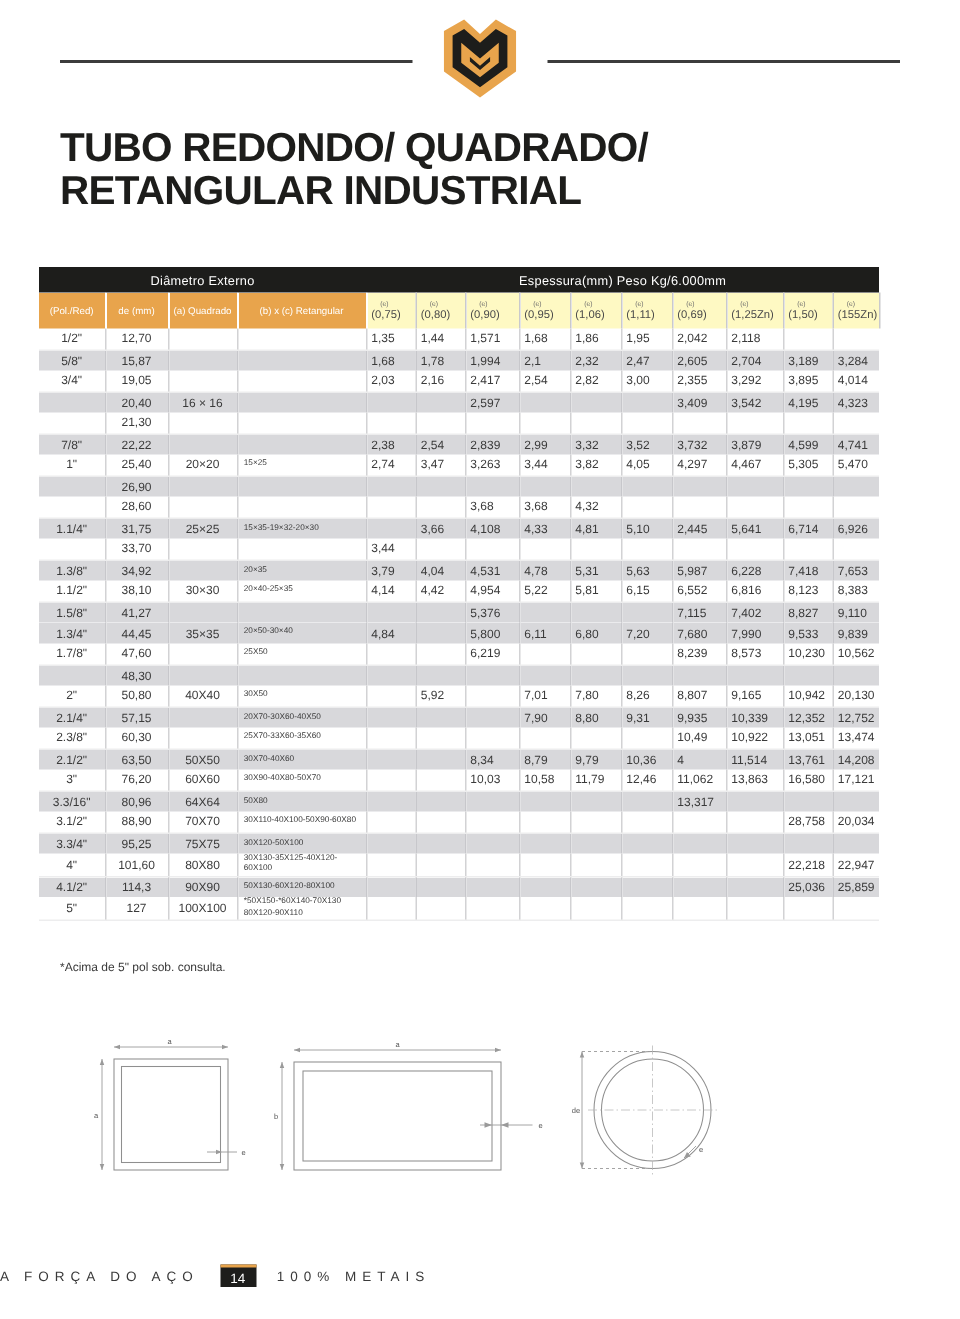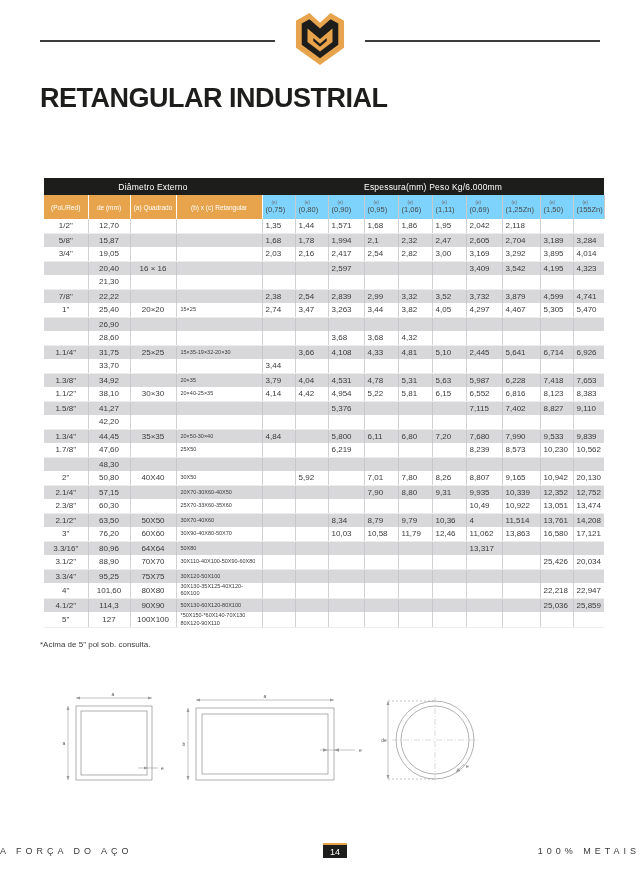--- a/index.html
+++ b/index.html
@@ -14,29 +14,29 @@
   .logo-row{position:absolute;top:14px;left:40px;width:560px;height:54px;
             display:flex;align-items:center;}
   .rule{flex:1;height:1.5px;background:#3c3c3c;}
   .logo-wrap{margin:0 20px;}
 
   
   .title{position:absolute;top:84px;left:40px;font-weight:bold;color:var(--dark);
          font-size:27px;line-height:29px;letter-spacing:-0.5px;}
 
   
-  table.spec{position:absolute;top:178px;left:44px;width:560px;border-collapse:collapse;
+  table.spec{position:absolute;top:178px;left:26px;width:560px;border-collapse:collapse;
              table-layout:fixed;}
   table.spec th, table.spec td{font-weight:normal;overflow:hidden;white-space:nowrap;}
   tr.group-row th{background:var(--dark);color:#fff;font-size:8.5px;height:17px;
                   text-align:center;font-weight:normal;letter-spacing:0.2px;}
   tr.sub-row th{height:24px;vertical-align:middle;}
   th.oh{background:var(--accent);color:#fff;font-size:6.5px;text-align:center;
         border-right:1px solid rgba(255,255,255,0.55);}
-  th.th-e{background:#7dd3fc;color:#4a4a4a;text-align:left;padding-left:3px;
+  th.th-e{background:#fef9c3;color:#4a4a4a;text-align:left;padding-left:3px;
           border-right:1px solid #c9c9cc;}
   th.th-e .e-label{display:block;font-size:4.5px;color:#6a6a6a;transform:translateX(6px);}
   th.th-e .e-val{display:block;font-size:7.5px;}
   tbody td{height:14px;font-size:8px;color:var(--ink);
            border-right:1px solid #D2D2D4;border-bottom:1px solid #EDEDEE;}
   tbody tr.alt td{background:var(--rowalt);border-right-color:#C7C7CB;border-bottom:none;}
   tbody td:nth-child(1),tbody td:nth-child(2),tbody td:nth-child(3){text-align:center;}
   tbody td.ret{font-size:5.5px;text-align:left;padding-left:4px;white-space:pre-line;
                line-height:1.35;}
   tbody td.val{text-align:left;padding-left:3px;}
@@ -48,21 +48,21 @@
   
   .diagrams{position:absolute;top:686px;left:0;width:640px;height:110px;}
   .diagrams svg{position:absolute;}
   .dg-line{stroke:#8f8f8f;stroke-width:0.7;fill:none;}
   .dg-dim{stroke:#9a9a9a;stroke-width:0.6;fill:none;}
   .dg-txt{font-family:"Liberation Sans",sans-serif;font-size:5px;fill:#555;}
   .dg-cl{stroke:#b5b5b5;stroke-width:0.5;stroke-dasharray:6 2 1 2;fill:none;}
 
   
   .footer{position:absolute;top:843px;left:0;width:640px;display:flex;
-          justify-content:space-between;align-items:center;gap:14px;}
+          justify-content:flex-start;align-items:center;gap:14px;}
   .footer .ftxt{font-size:9px;letter-spacing:4px;color:#3a3a3a;}
   .page-box{width:24px;height:15px;background:var(--dark);border-top:2.5px solid var(--accent);
             color:#fff;font-size:9px;display:flex;align-items:center;justify-content:center;}
 </style>
 </head>
 <body>
 
 <div class="page">
 
   <div class="logo-row">
@@ -72,20 +72,21 @@
         <path d="M1,9 L15,1 L26,11 L37,1 L51,9 L51,37 L26,55 L1,37 Z" fill="#E8A44C"></path>
         <path d="M7,12 L15,7.5 L26,17 L37,7.5 L45,12 L45,34 L26,48 L7,34 Z" fill="#1D1D1B"></path>
         <path d="M13,17 L26,28 L39,17 L39,31 L26,41 L13,31 Z" fill="#E8A44C"></path>
         <path d="M19,27 L26,33 L33,27 L33,30 L26,36 L19,30 Z" fill="#1D1D1B"></path>
       </svg>
     </div>
     <div class="rule"></div>
   </div>
 
   <div class="title">
+    <div>TUBO REDONDO/ QUADRADO/</div>
     <div>RETANGULAR INDUSTRIAL</div>
   </div>
 
   <table class="spec">
     <colgroup>
       <col style="width:44px">
         <col style="width:42px">
         <col style="width:46px">
         <col style="width:86px">
       <col style="width:33px">
@@ -188,21 +189,21 @@
           <td>3/4"</td>
           <td>19,05</td>
           <td></td>
           <td class="ret"></td>
           <td class="val">2,03</td>
           <td class="val">2,16</td>
           <td class="val">2,417</td>
           <td class="val">2,54</td>
           <td class="val">2,82</td>
           <td class="val">3,00</td>
-          <td class="val">3,169</td>
+          <td class="val">2,355</td>
           <td class="val">3,292</td>
           <td class="val">3,895</td>
           <td class="val">4,014</td>
         </tr>
         <tr class="alt">
           <td></td>
           <td>20,40</td>
           <td>16 × 16</td>
           <td class="ret"></td>
           <td class="val"></td>
@@ -369,36 +370,20 @@
           <td class="val"></td>
           <td class="val">5,376</td>
           <td class="val"></td>
           <td class="val"></td>
           <td class="val"></td>
           <td class="val">7,115</td>
           <td class="val">7,402</td>
           <td class="val">8,827</td>
           <td class="val">9,110</td>
         </tr>
-        <tr>
-          <td></td>
-          <td>42,20</td>
-          <td></td>
-          <td class="ret"></td>
-          <td class="val"></td>
-          <td class="val"></td>
-          <td class="val"></td>
-          <td class="val"></td>
-          <td class="val"></td>
-          <td class="val"></td>
-          <td class="val"></td>
-          <td class="val"></td>
-          <td class="val"></td>
-          <td class="val"></td>
-        </tr>
         <tr class="alt">
           <td>1.3/4"</td>
           <td>44,45</td>
           <td>35×35</td>
           <td class="ret">20×50-30×40</td>
           <td class="val">4,84</td>
           <td class="val"></td>
           <td class="val">5,800</td>
           <td class="val">6,11</td>
           <td class="val">6,80</td>
@@ -542,21 +527,21 @@
           <td>70X70</td>
           <td class="ret">30X110-40X100-50X90-60X80</td>
           <td class="val"></td>
           <td class="val"></td>
           <td class="val"></td>
           <td class="val"></td>
           <td class="val"></td>
           <td class="val"></td>
           <td class="val"></td>
           <td class="val"></td>
-          <td class="val">25,426</td>
+          <td class="val">28,758</td>
           <td class="val">20,034</td>
         </tr>
         <tr class="alt">
           <td>3.3/4"</td>
           <td>95,25</td>
           <td>75X75</td>
           <td class="ret">30X120-50X100</td>
           <td class="val"></td>
           <td class="val"></td>
           <td class="val"></td>

